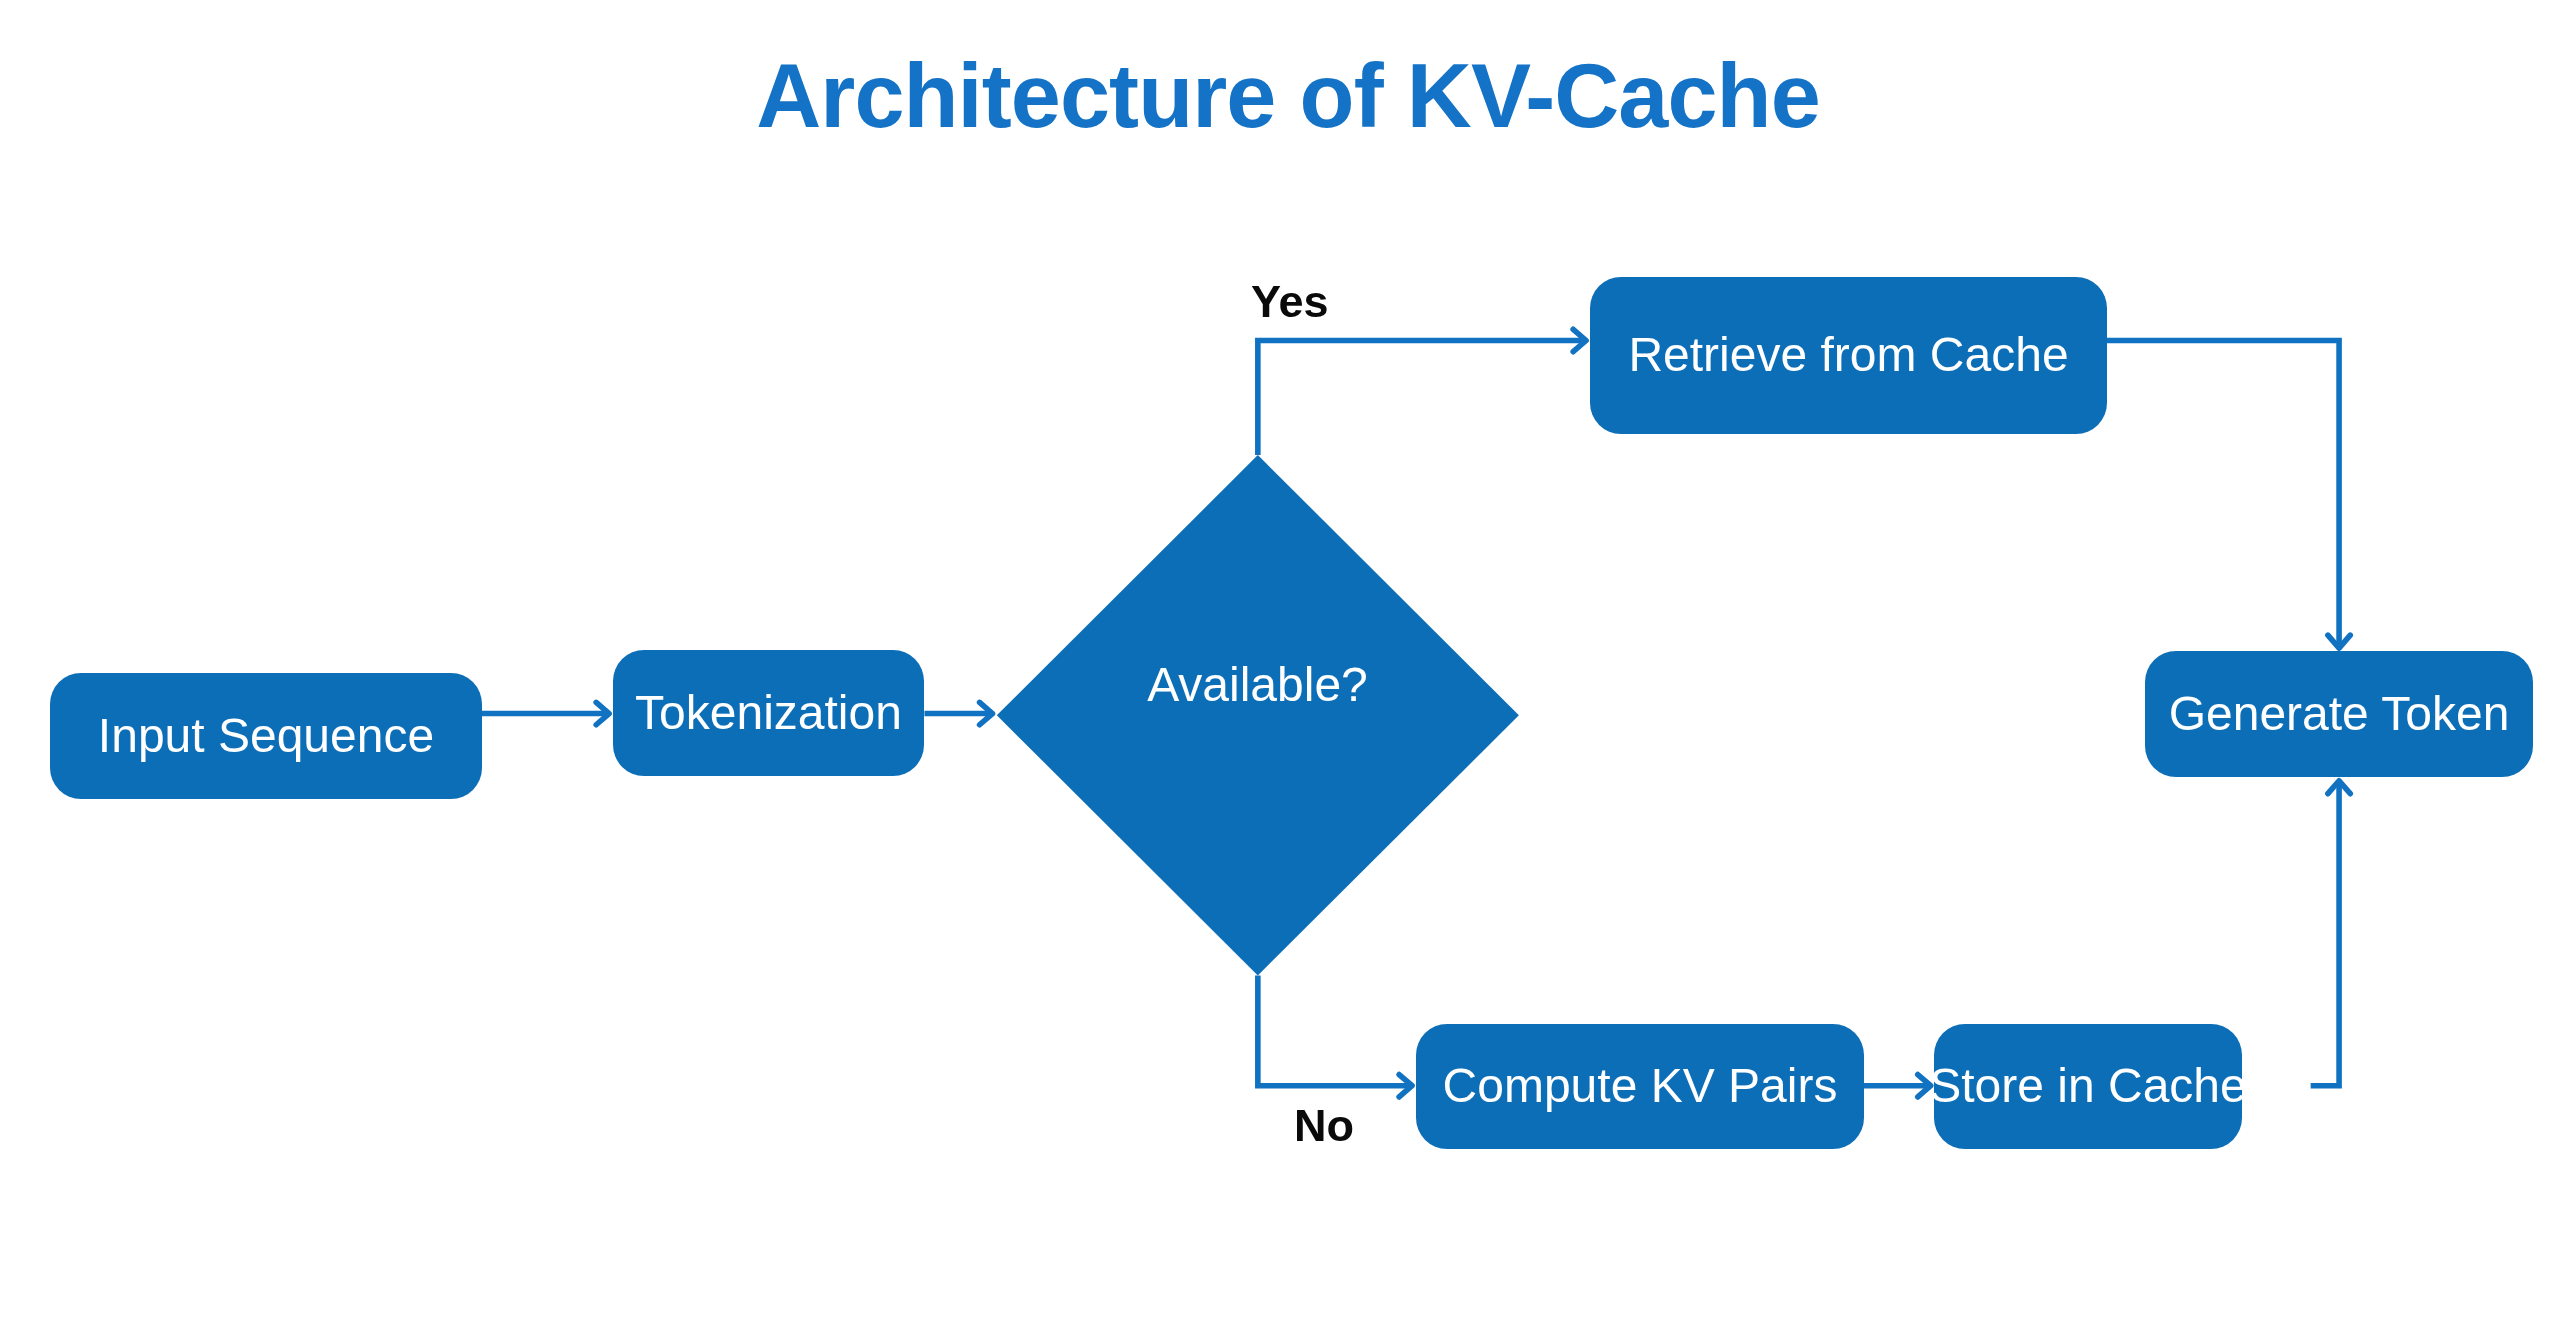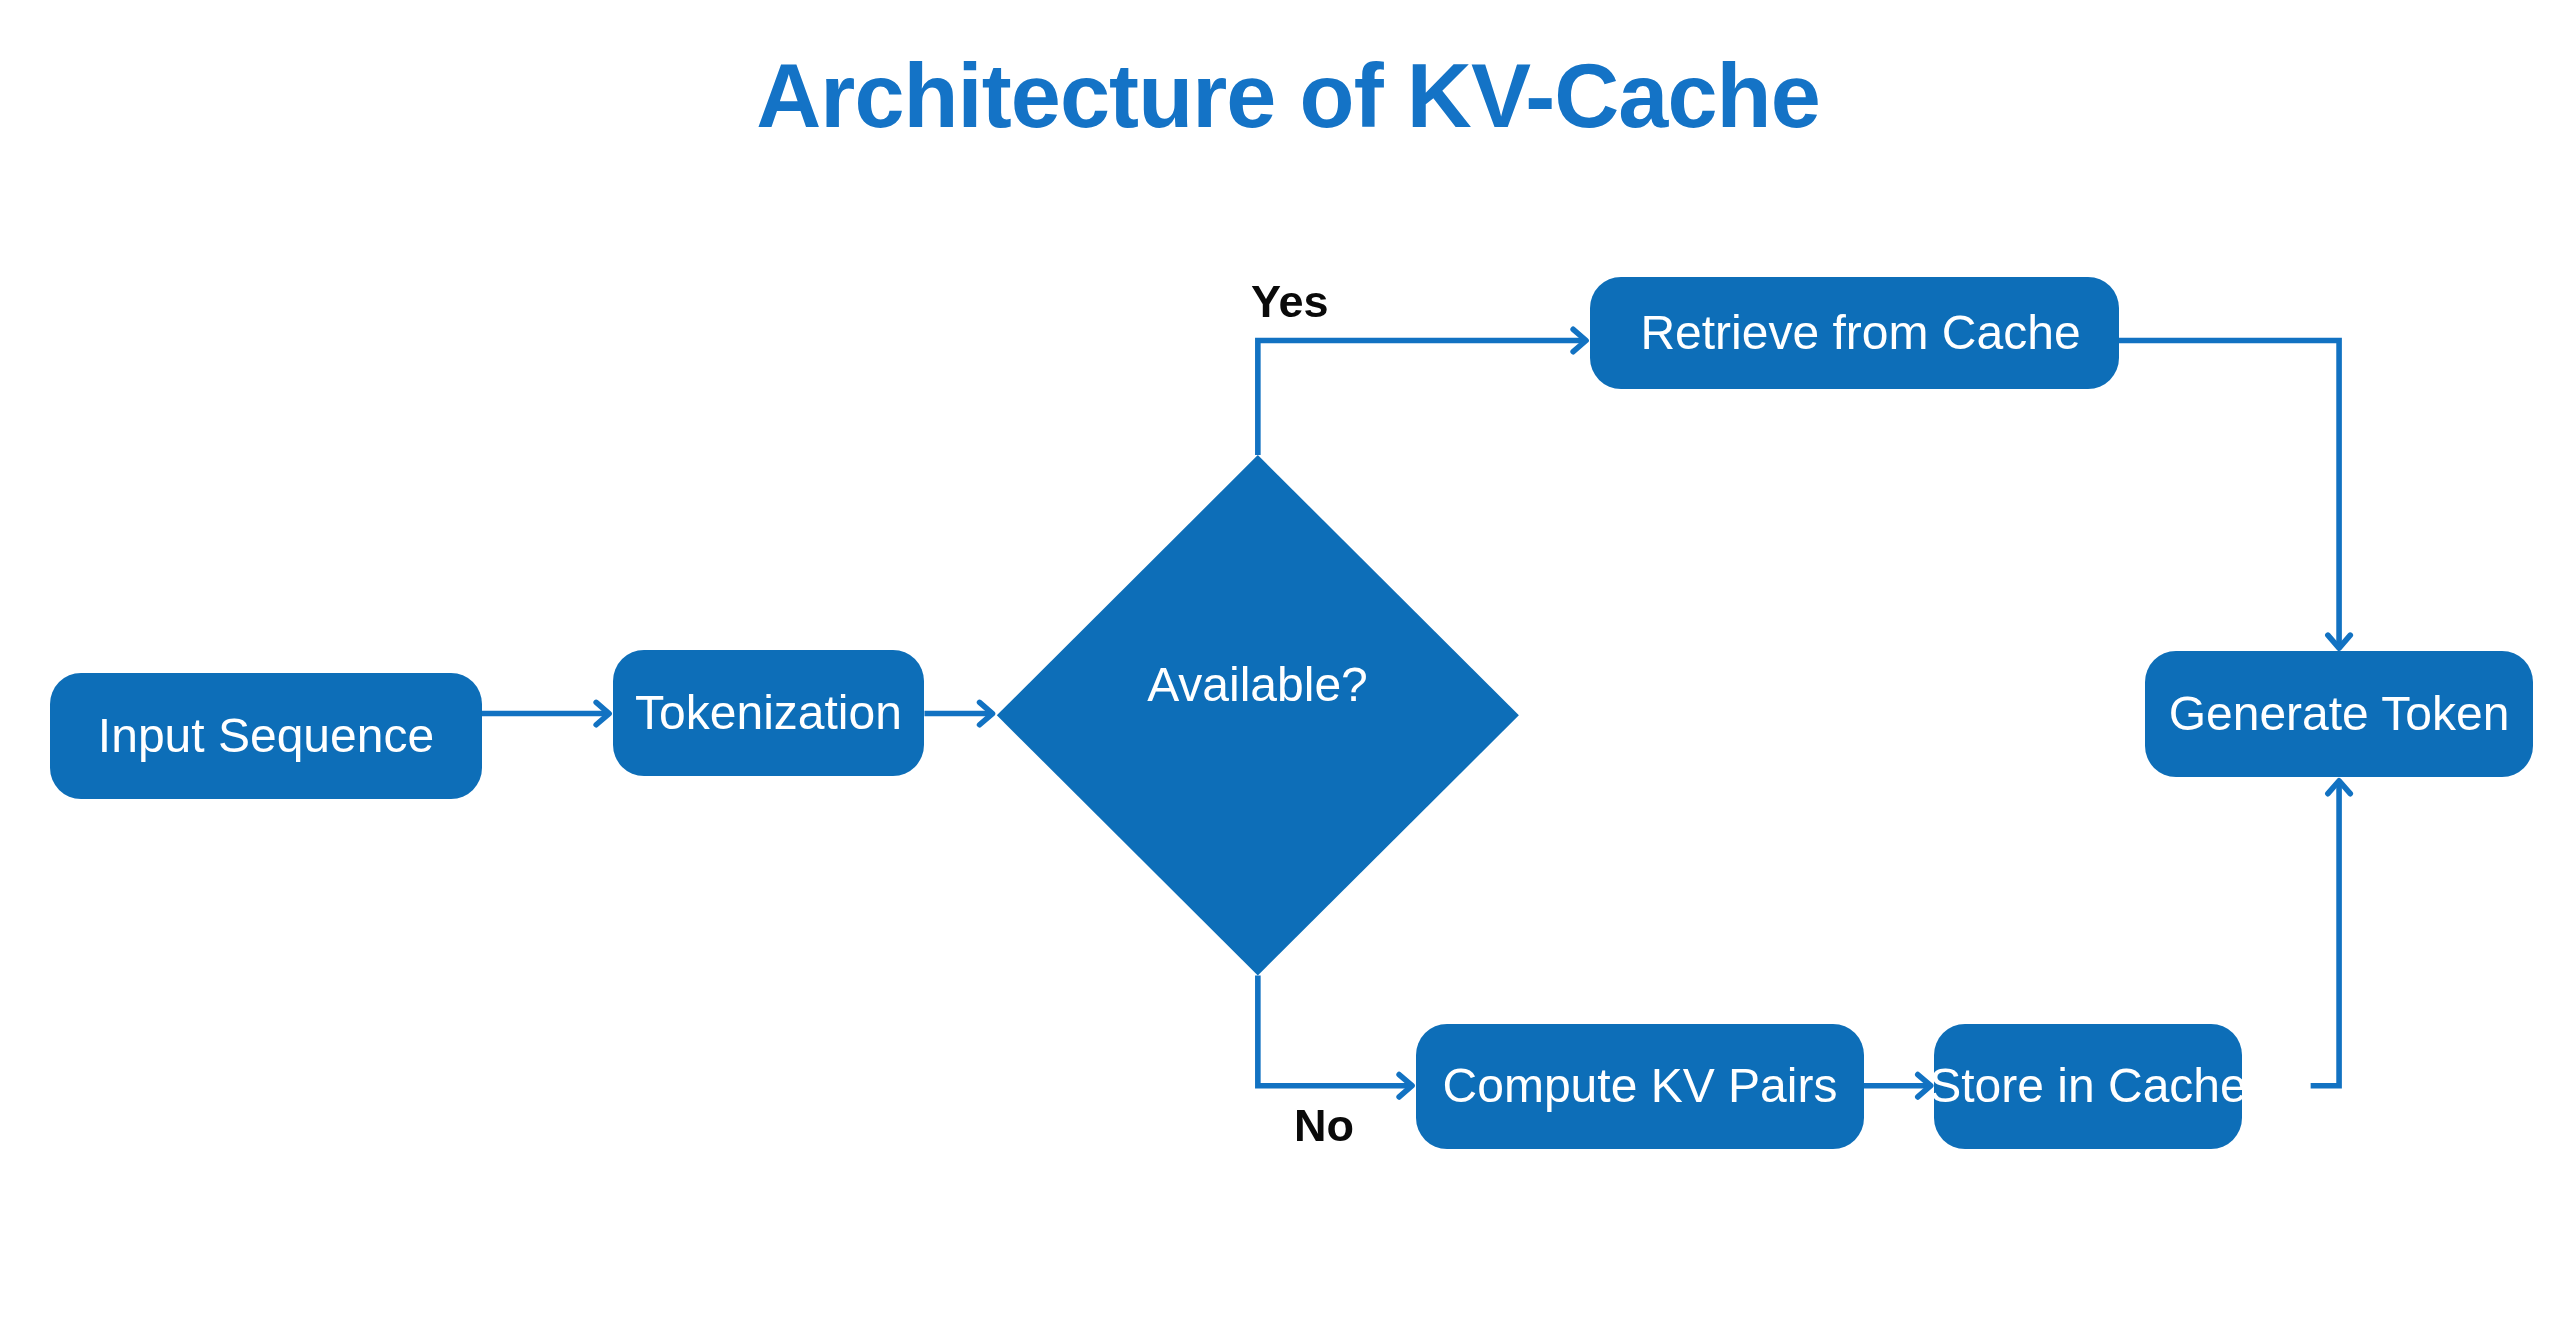--- a/index.html
+++ b/index.html
@@ -40,21 +40,21 @@
     display:flex;
     align-items:center;
     justify-content:center;
     color:var(--node-text);
     font-size:48px;
     line-height:1.1;
     white-space:nowrap;
   }
   .node-input       {left:50px;   top:650px;  width:432px; height:126px;margin-top:23px;}
   .node-tokenization{left:613px;  top:650px;  width:311px; height:126px;}
-  .node-retrieve    {left:1590px; top:277px;  width:517px; height:112px;padding-left:12px;}
+  .node-retrieve    {left:1590px; top:277px;  width:517px; height:157px;}
   .node-generate    {left:2145px; top:651px;  width:388px; height:126px;}
   .node-compute     {left:1416px; top:1024px; width:448px; height:125px;}
   .node-store       {left:1934px; top:1024px; width:308px; height:125px;}
   .diamond-label{
     position:absolute;
     left:1042px;top:656px;width:431px;
     text-align:center;
     color:var(--node-text);
     font-size:48px;
     line-height:57px;

